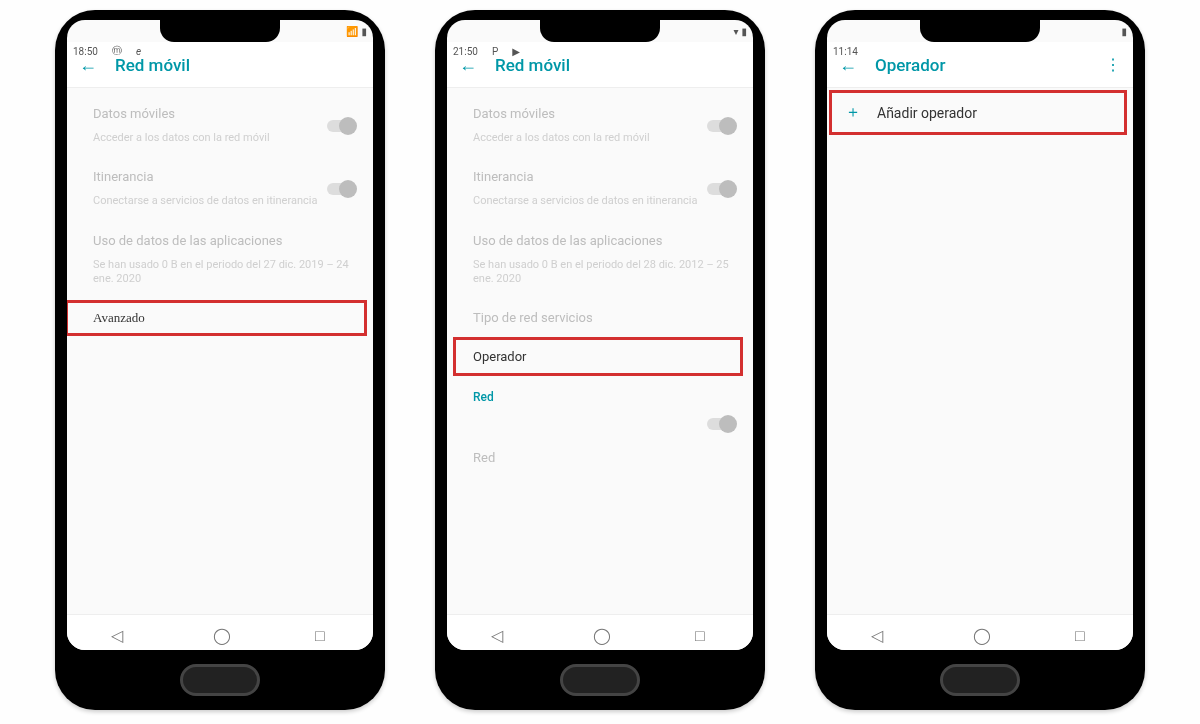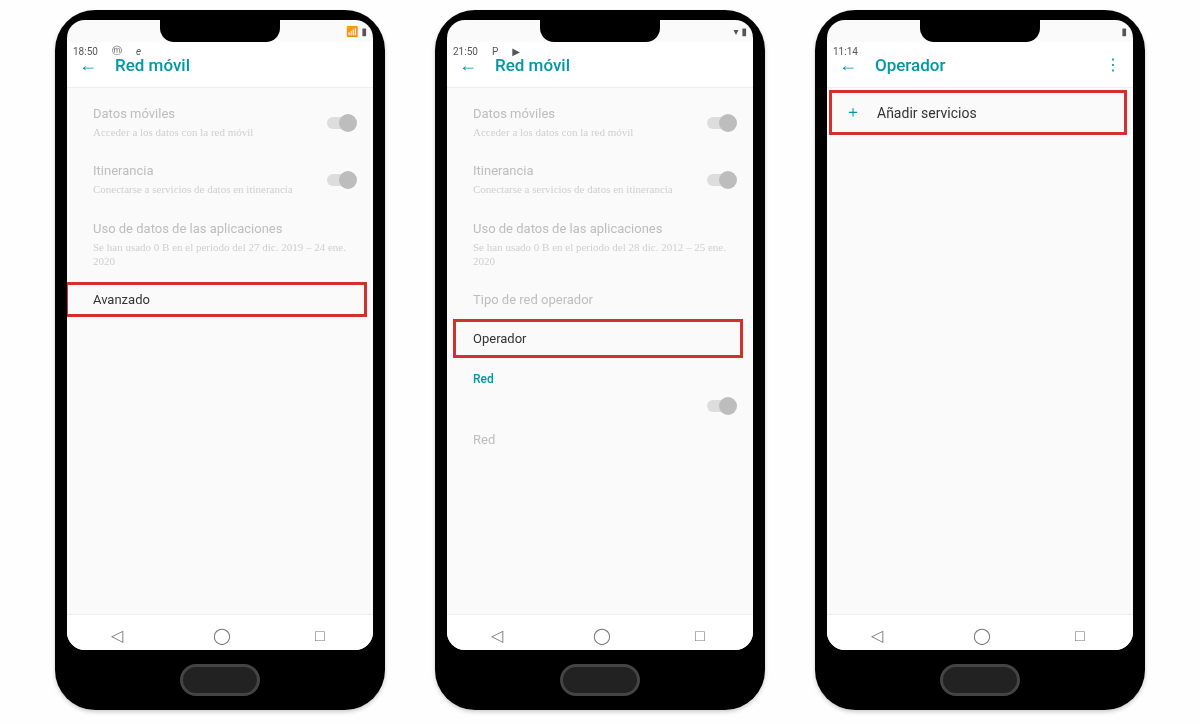--- a/index.html
+++ b/index.html
@@ -71,21 +71,21 @@
   .app-bar .back-arrow { color:#0097a7; font-size:18px; cursor:pointer;}
   .app-bar .overflow { margin-left:auto; color:#0097a7; font-size:16px;}
   
   .content { padding: 6px 0 0 0; }
   .item {
     padding: 12px 18px 12px 26px;
     position: relative;
   }
   .item-title { font-size: 13px; color: #bdbdbd; }
   .item-title.active { color: #333; }
-  .item-sub { font-size: 11px; color: #cfcfcf; line-height:1.3; margin-top:4px;font-family:Liberation Serif, serif;}
+  .item-sub { font-size: 11px; color: #cfcfcf; line-height:1.3; margin-top:10px;}
   .toggle {
     position:absolute;
     right:18px;
     top:50%;
     transform:translateY(-50%);
     width:28px;
     height:12px;
     background:#ddd;
     border-radius:6px;
   }
@@ -174,21 +174,21 @@
       </div>
       <div class="item">
         <div class="item-title">Itinerancia</div>
         <div class="item-sub">Conectarse a servicios de datos en itinerancia</div>
         <div class="toggle"></div>
       </div>
       <div class="item">
         <div class="item-title">Uso de datos de las aplicaciones</div>
         <div class="item-sub">Se han usado 0 B en el periodo del 27 dic. 2019 – 24 ene. 2020</div>
       </div>
-      <div class="item" style="position:relative;">
+      <div class="item" style="position:relative;font-family:Liberation Serif, serif;">
         <div class="item-title active">Avanzado</div>
         <div class="highlight" style="left:-2px;right:6px;top:2px;bottom:2px;"></div>
       </div>
     </div>
     <div class="navbar">
       <span class="nav-ic">◁</span>
       <span class="nav-ic">◯</span>
       <span class="nav-ic">□</span>
     </div>
   </div>
@@ -222,21 +222,21 @@
       <div class="item">
         <div class="item-title">Itinerancia</div>
         <div class="item-sub">Conectarse a servicios de datos en itinerancia</div>
         <div class="toggle"></div>
       </div>
       <div class="item">
         <div class="item-title">Uso de datos de las aplicaciones</div>
         <div class="item-sub">Se han usado 0 B en el periodo del 28 dic. 2012 – 25 ene. 2020</div>
       </div>
       <div class="item">
-        <div class="item-title">Tipo de red operador</div>
+        <div class="item-title">Tipo de red servicios</div>
       </div>
       <div class="item" style="position:relative;">
         <div class="item-title active">Operador</div>
         <div class="highlight" style="left:6px;right:10px;top:0px;bottom:0px;"></div>
       </div>
       <div class="section-label">Red</div>
       <div class="item" style="height:28px;">
         <div class="toggle"></div>
       </div>
       <div class="item">
@@ -264,21 +264,21 @@
       </div>
     </div>
     <div class="app-bar">
       <span class="back-arrow">←</span>
       <span>Operador</span>
       <span class="overflow">⋮</span>
     </div>
     <div class="content" style="padding-top:0;">
       <div class="add-row">
         <span class="plus">＋</span>
-        <span>Añadir servicios</span>
+        <span>Añadir operador</span>
         <div class="highlight" style="left:2px;right:6px;top:2px;bottom:2px;"></div>
       </div>
     </div>
     <div class="navbar">
       <span class="nav-ic">◁</span>
       <span class="nav-ic">◯</span>
       <span class="nav-ic">□</span>
     </div>
   </div>
   <div class="home-btn"></div>

